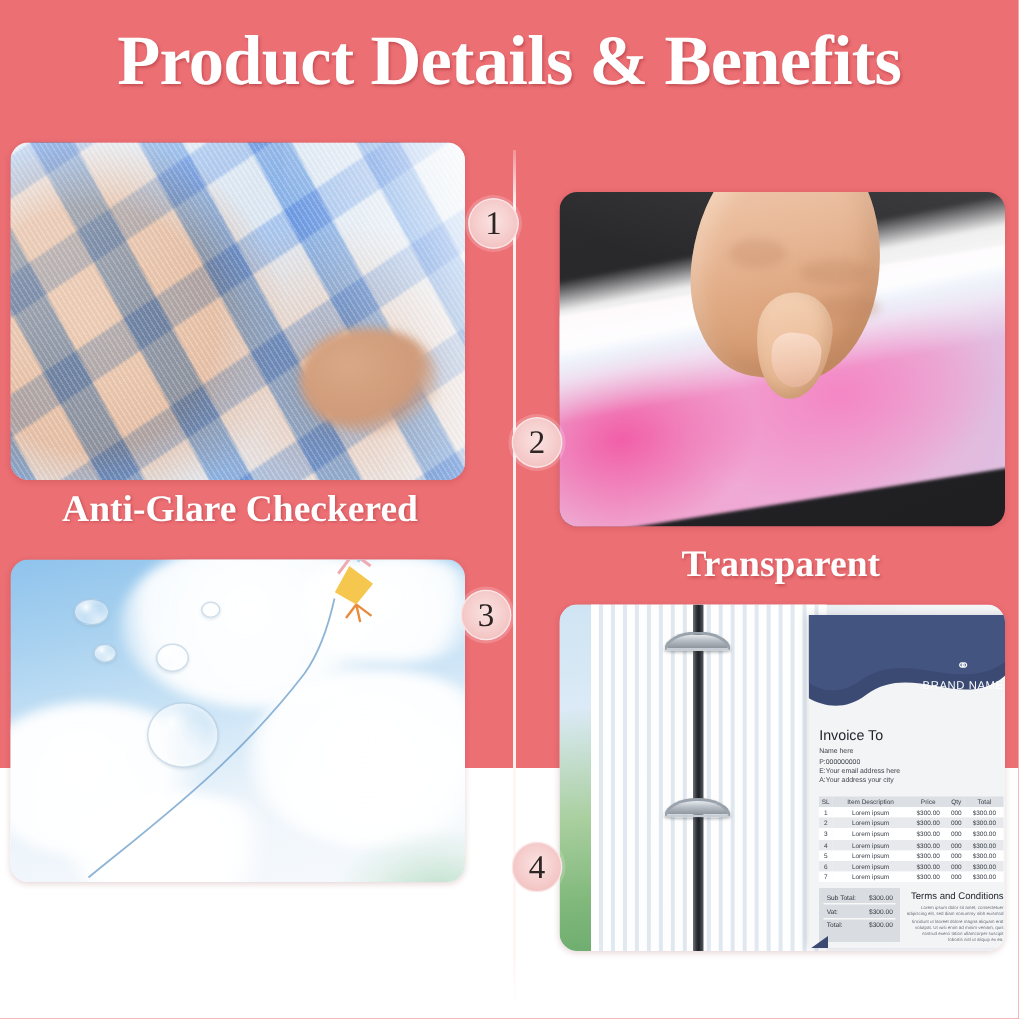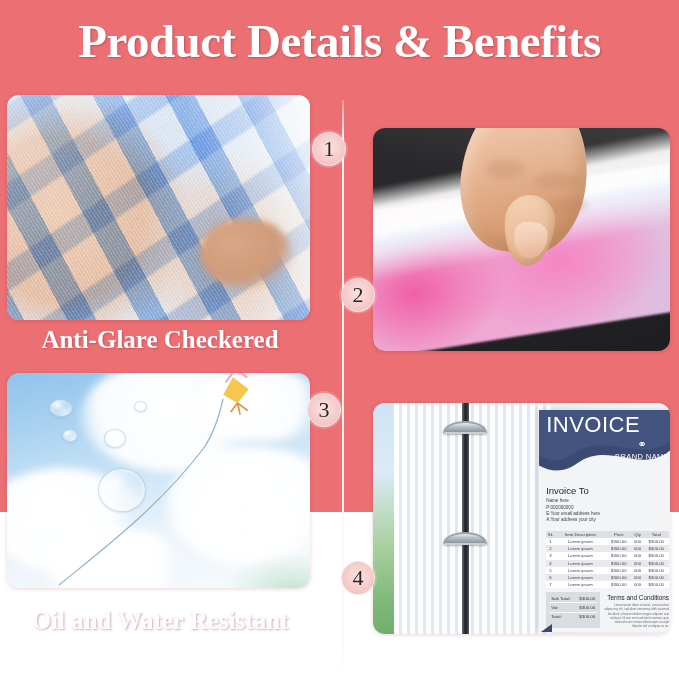--- a/index.html
+++ b/index.html
@@ -442,20 +442,21 @@
     <div class="p2-bluefilm"></div>
     <div class="p2-whitefilm"></div>
     <div class="p2-hand"></div>
     <div class="p2-knuckle" style="left:38%; top:14%; width:13%; height:9%;"></div>
     <div class="p2-knuckle" style="left:54%; top:20%; width:16%; height:8%;"></div>
     <div class="p2-knuckle" style="left:57%; top:31%; width:15%; height:7%;"></div>
     <div class="p2-thumb"></div>
     <div class="p2-nail"></div>
     <div class="p2-gloss"></div>
   </div>
+  <div class="caption" id="caption-2">Transparent</div>
   <div class="badge" id="badge-2">2</div>
 
   <div class="photo" id="photo-3">
     <div class="p3-sky"></div>
 
     <div class="p3-cloud" style="left:-8%; top:44%; width:52%; height:48%;"></div>
     <div class="p3-cloud" style="left:24%; top:-6%; width:62%; height:52%;"></div>
     <div class="p3-cloud" style="left:52%; top:34%; width:58%; height:56%;"></div>
     <div class="p3-cloud" style="left:12%; top:72%; width:48%; height:36%;"></div>
     <div class="p3-cloud" style="left:62%; top:-2%; width:44%; height:34%;"></div>
@@ -471,38 +472,36 @@
     </svg>
 
     <div class="p3-drop" style="left:14%; top:12%; width:24px; height:18px;"></div>
     <div class="p3-drop" style="left:42%; top:13%; width:13px; height:11px;"></div>
     <div class="p3-drop" style="left:18%; top:26%; width:16px; height:13px;"></div>
     <div class="p3-drop" style="left:32%; top:26%; width:22px; height:19px;"></div>
     <div class="p3-drop" style="left:30%; top:44%; width:48px; height:44px;"></div>
 
     <div class="p3-greencorner"></div>
   </div>
-  <div class="caption" id="caption-3">Oil and Water Resistant</div>
   <div class="badge" id="badge-3">3</div>
 
   <div class="photo" id="photo-4">
     <div class="p4-bg"></div>
     <div class="p4-left-photo"></div>
     <div class="p4-sleeve"></div>
     <div class="p4-spine"></div>
     <div class="p4-ring" id="p4-ring-1"></div>
     <div class="p4-ring" id="p4-ring-2"></div>
 
     <div class="invoice">
       <svg class="inv-wave" viewBox="0 0 100 40" preserveAspectRatio="none">
         <path d="M0 0 H100 V17 C78 34, 52 14, 28 26 C18 31, 8 30, 0 27 Z" fill="#3b4a73"></path>
         <path d="M0 0 H100 V13 C76 28, 50 10, 26 21 C16 26, 7 25, 0 22 Z" fill="#4b5c8a" opacity="0.55"></path>
       </svg>
 
-      <div class="inv-title">INVOICE</div>
 
       <div class="inv-brand">
         <span class="bm">⚭</span>
         <span class="bn">BRAND NAME</span>
       </div>
 
       <div class="inv-cols">
         <div class="inv-col">
           <div class="inv-h">Invoice To</div>
           <div class="inv-l">Name here</div>

